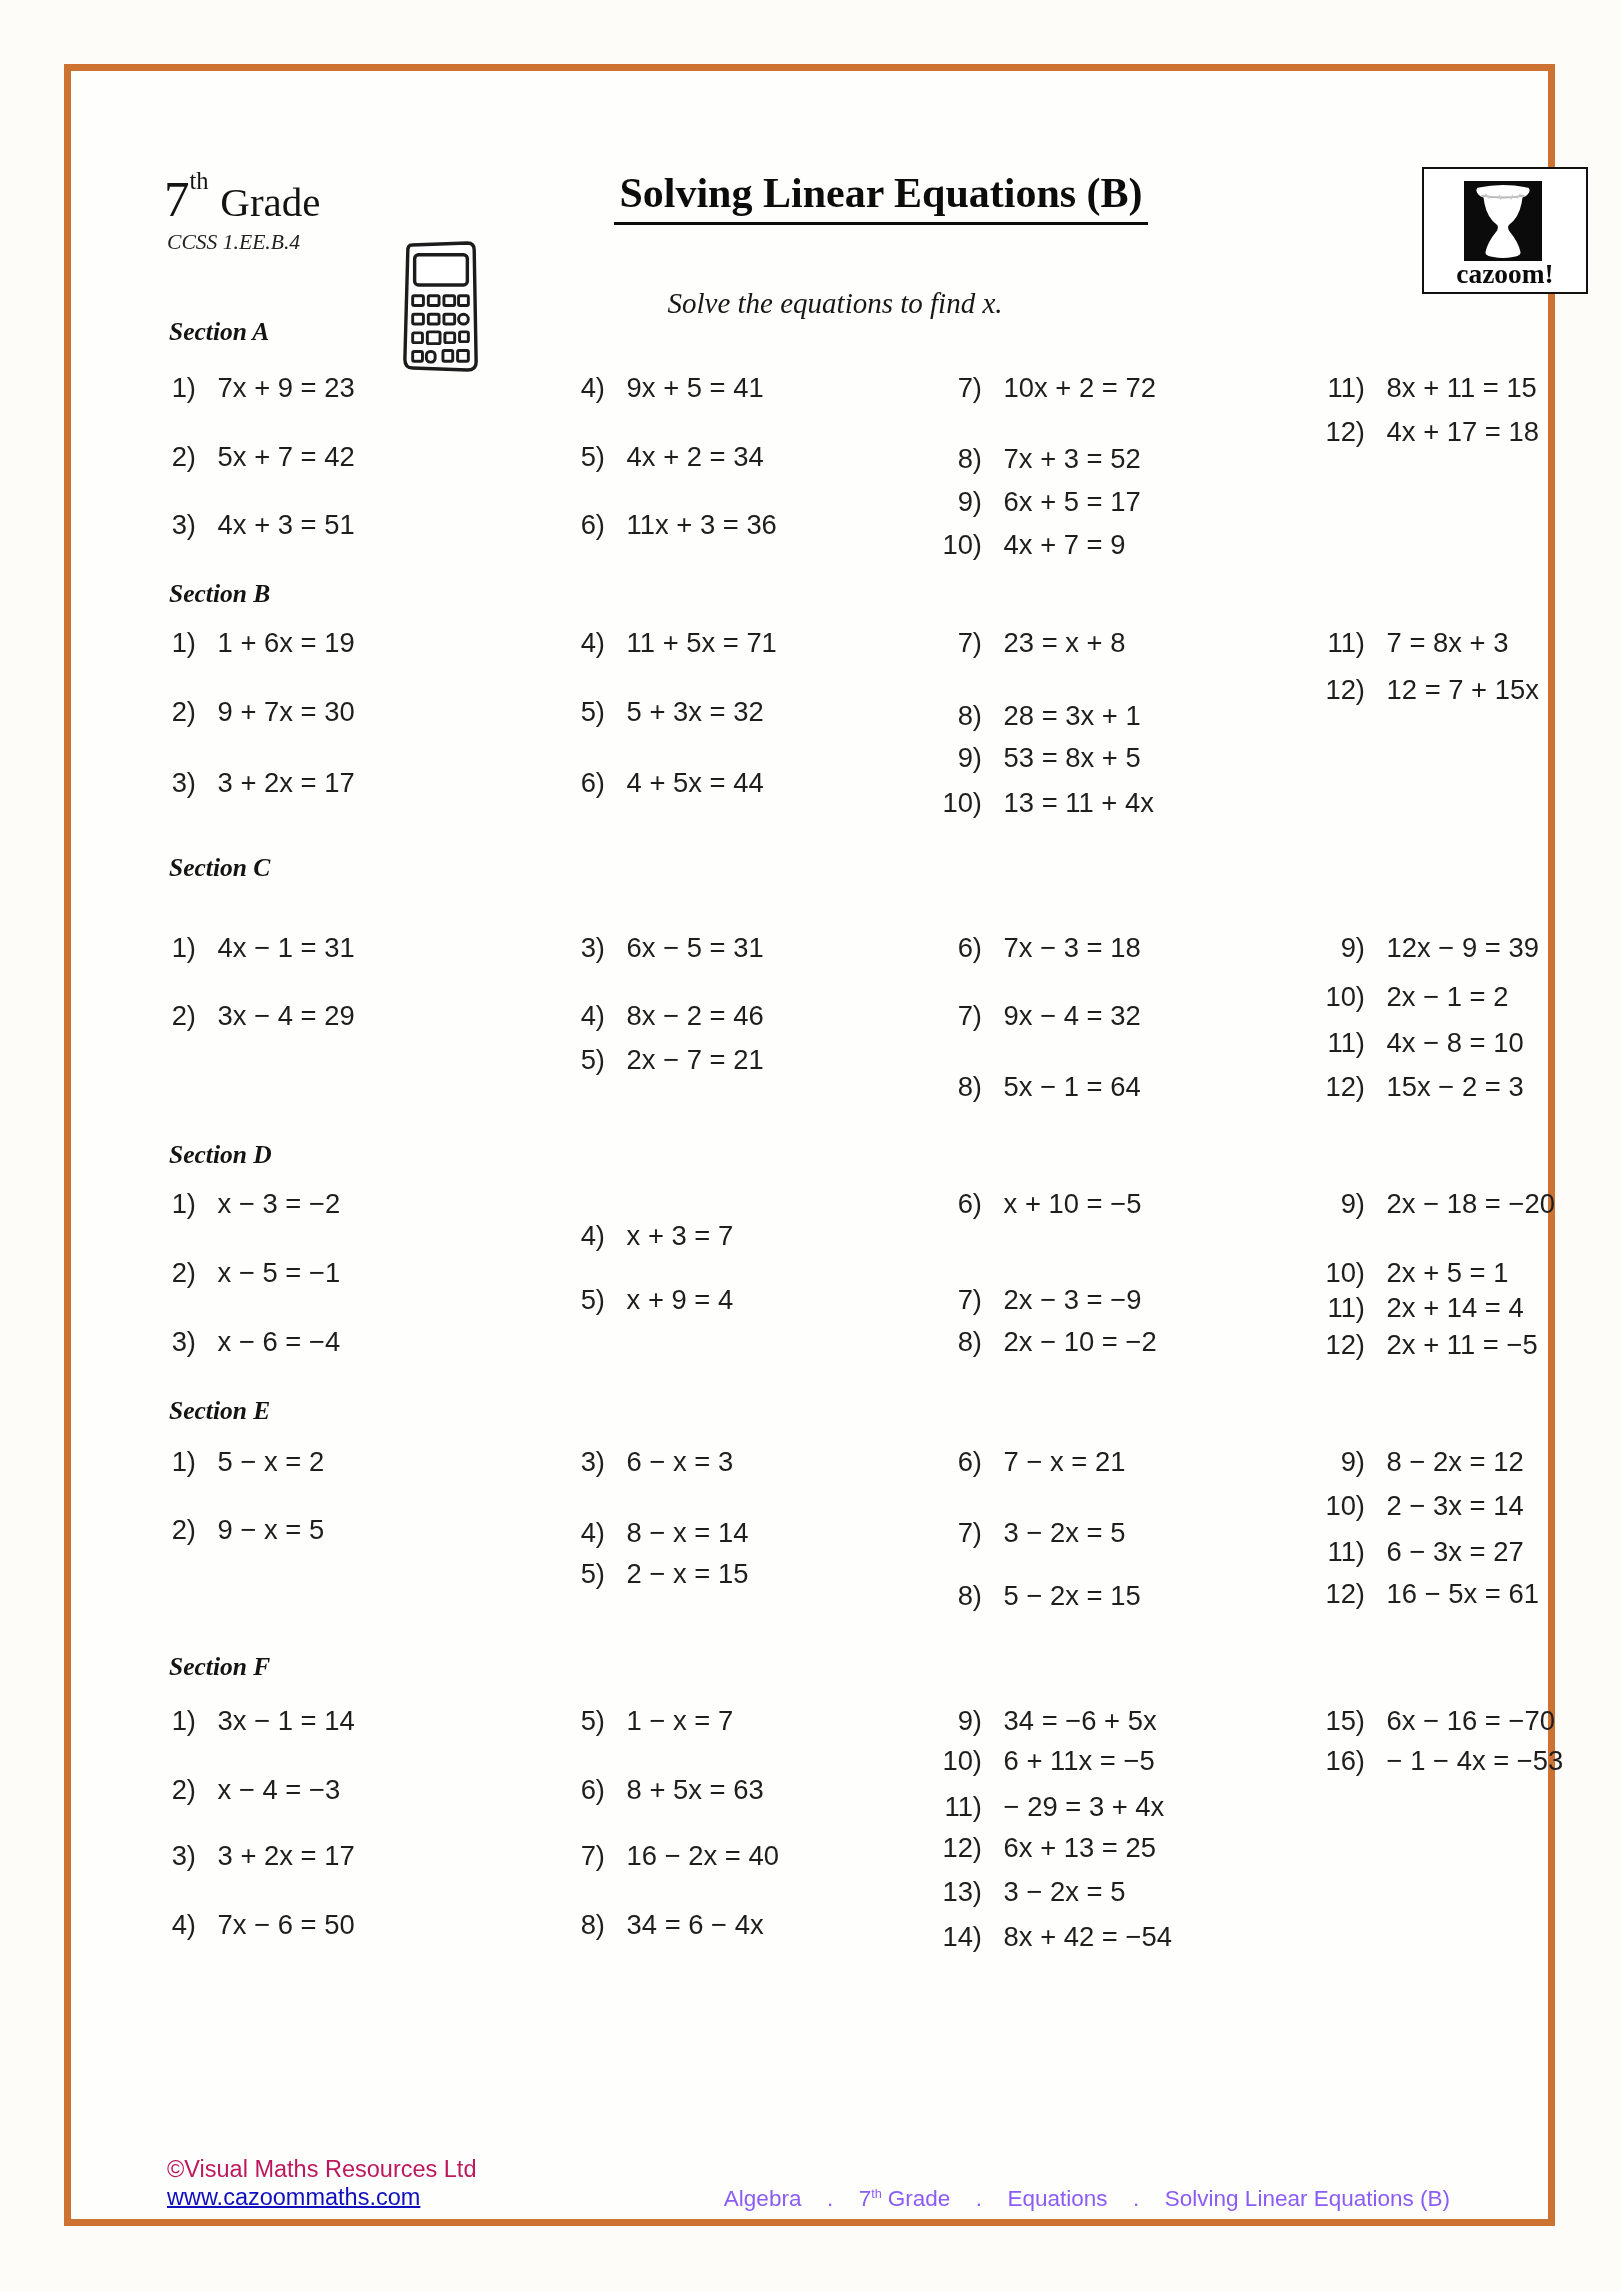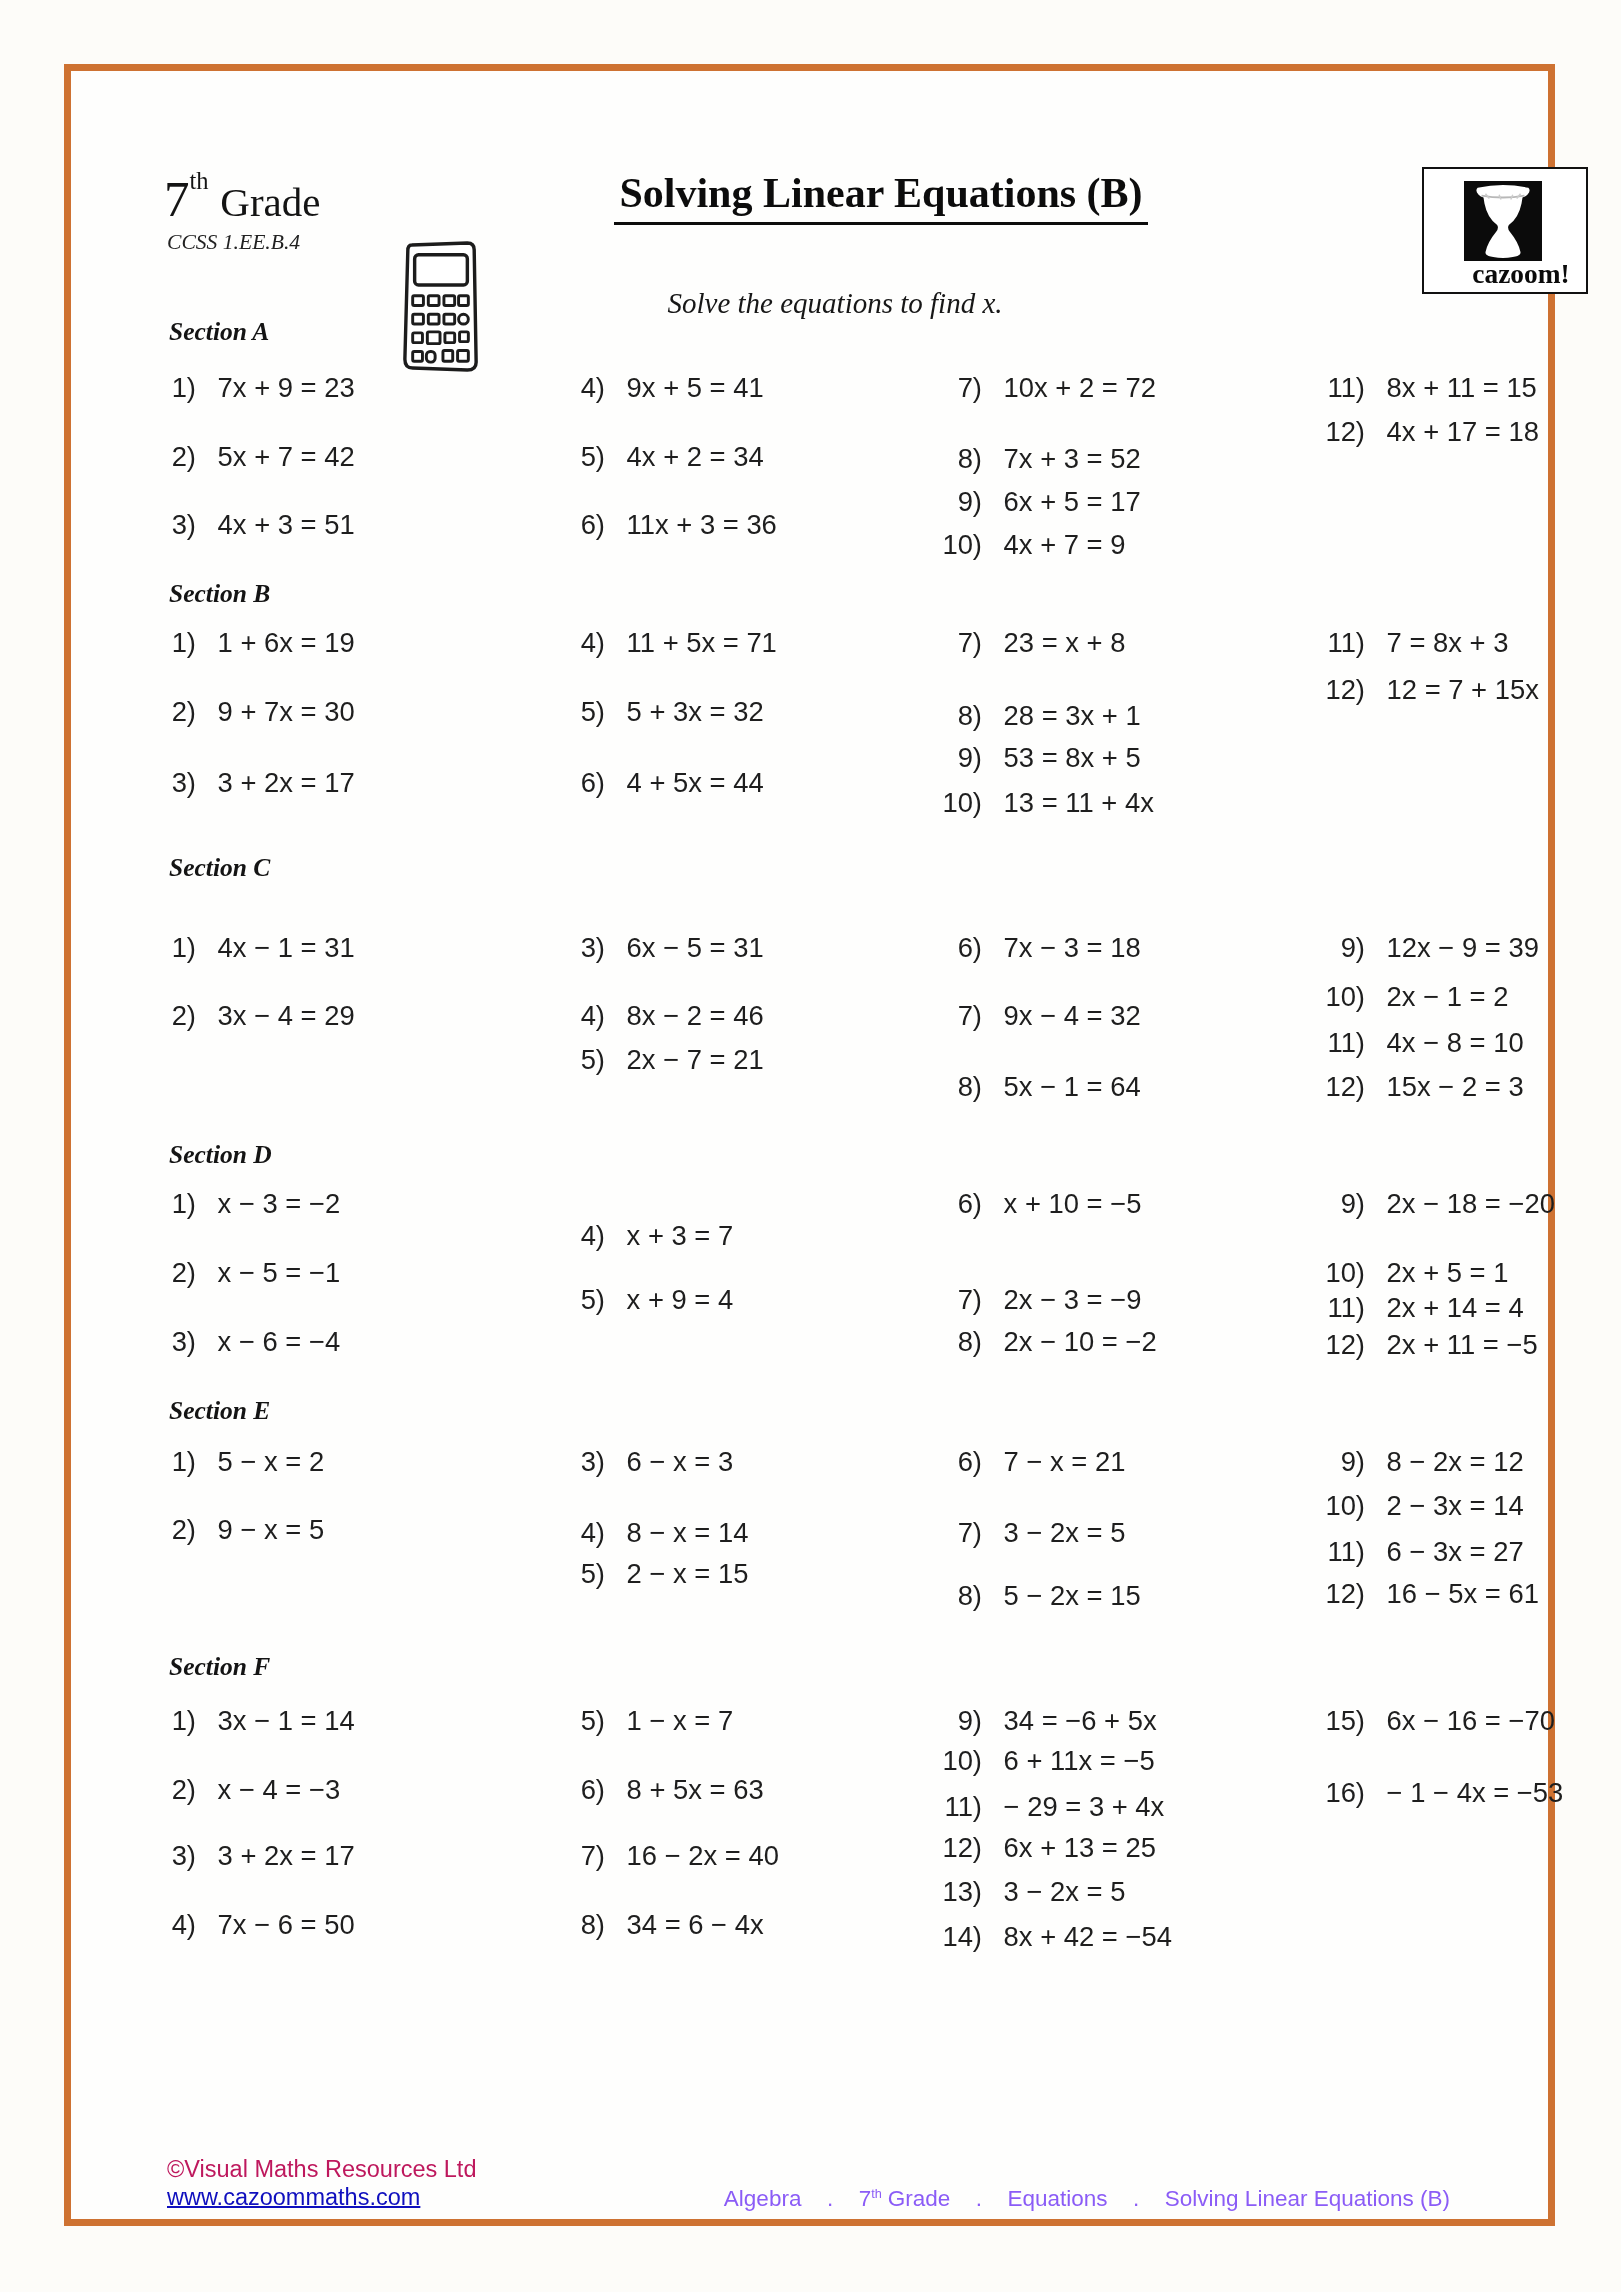--- a/index.html
+++ b/index.html
@@ -19,21 +19,21 @@
   .title-wrap{position:absolute;left:418px;top:98px;width:784px;text-align:center;}
   .title{display:inline-block;font-family:"Liberation Serif",serif;font-weight:bold;
          font-size:42px;color:#0c0c0c;border-bottom:3.9px solid #0c0c0c;padding:0 5.9px 4.9px 5.9px;}
   .subtitle{position:absolute;left:421px;top:216px;width:686px;text-align:center;
             font-family:"Liberation Serif",serif;font-style:italic;font-size:29px;color:#171717;}
 
   
   .logo{position:absolute;left:1351px;top:96px;width:166px;height:127px;background:#fff;
         border:2.9px solid #111;box-sizing:border-box;}
   .logo .drum-box{position:absolute;left:40px;top:11.8px;width:78px;height:80px;background:#0b0b0b;}
-  .logo .logo-text{position:absolute;left:16px;bottom:2px;width:100%;text-align:center;
+  .logo .logo-text{position:absolute;left:0;bottom:2px;width:100%;text-align:center;
         font-family:"Liberation Serif",serif;font-weight:bold;font-size:27.4px;color:#0b0b0b;
         letter-spacing:0px;}
 
   
   .calc{position:absolute;left:329px;top:169px;width:82px;height:134px;}
 
   
   .section-label{position:absolute;left:98px;font-family:"Liberation Serif",serif;
                  font-weight:bold;font-style:italic;font-size:25.5px;color:#141414;}
   .col{position:absolute;top:0;height:100%;width:416px;}
@@ -457,21 +457,21 @@
         <div class="eq-item" style="top: 1850px;">
           <span class="eq-num">14)</span>
           <span class="eq-text">8x + 42 = −54</span>
         </div>
       </div>
     <div class="col c4">
         <div class="eq-item" style="top: 1634px;">
           <span class="eq-num">15)</span>
           <span class="eq-text">6x − 16 = −70</span>
         </div>
-        <div class="eq-item" style="top: 1674px; margin-top: 32px;">
+        <div class="eq-item" style="top: 1674px;">
           <span class="eq-num">16)</span>
           <span class="eq-text">− 1 − 4x = −53</span>
         </div>
       </div>
 
     <div class="foot-copy" style="top:2085px">©Visual Maths Resources Ltd</div>
     <div class="foot-link" style="top:2113px">www.cazoommaths.com</div>
 
     <div class="crumbs" style="top:2115px">
       <span>Algebra</span>

